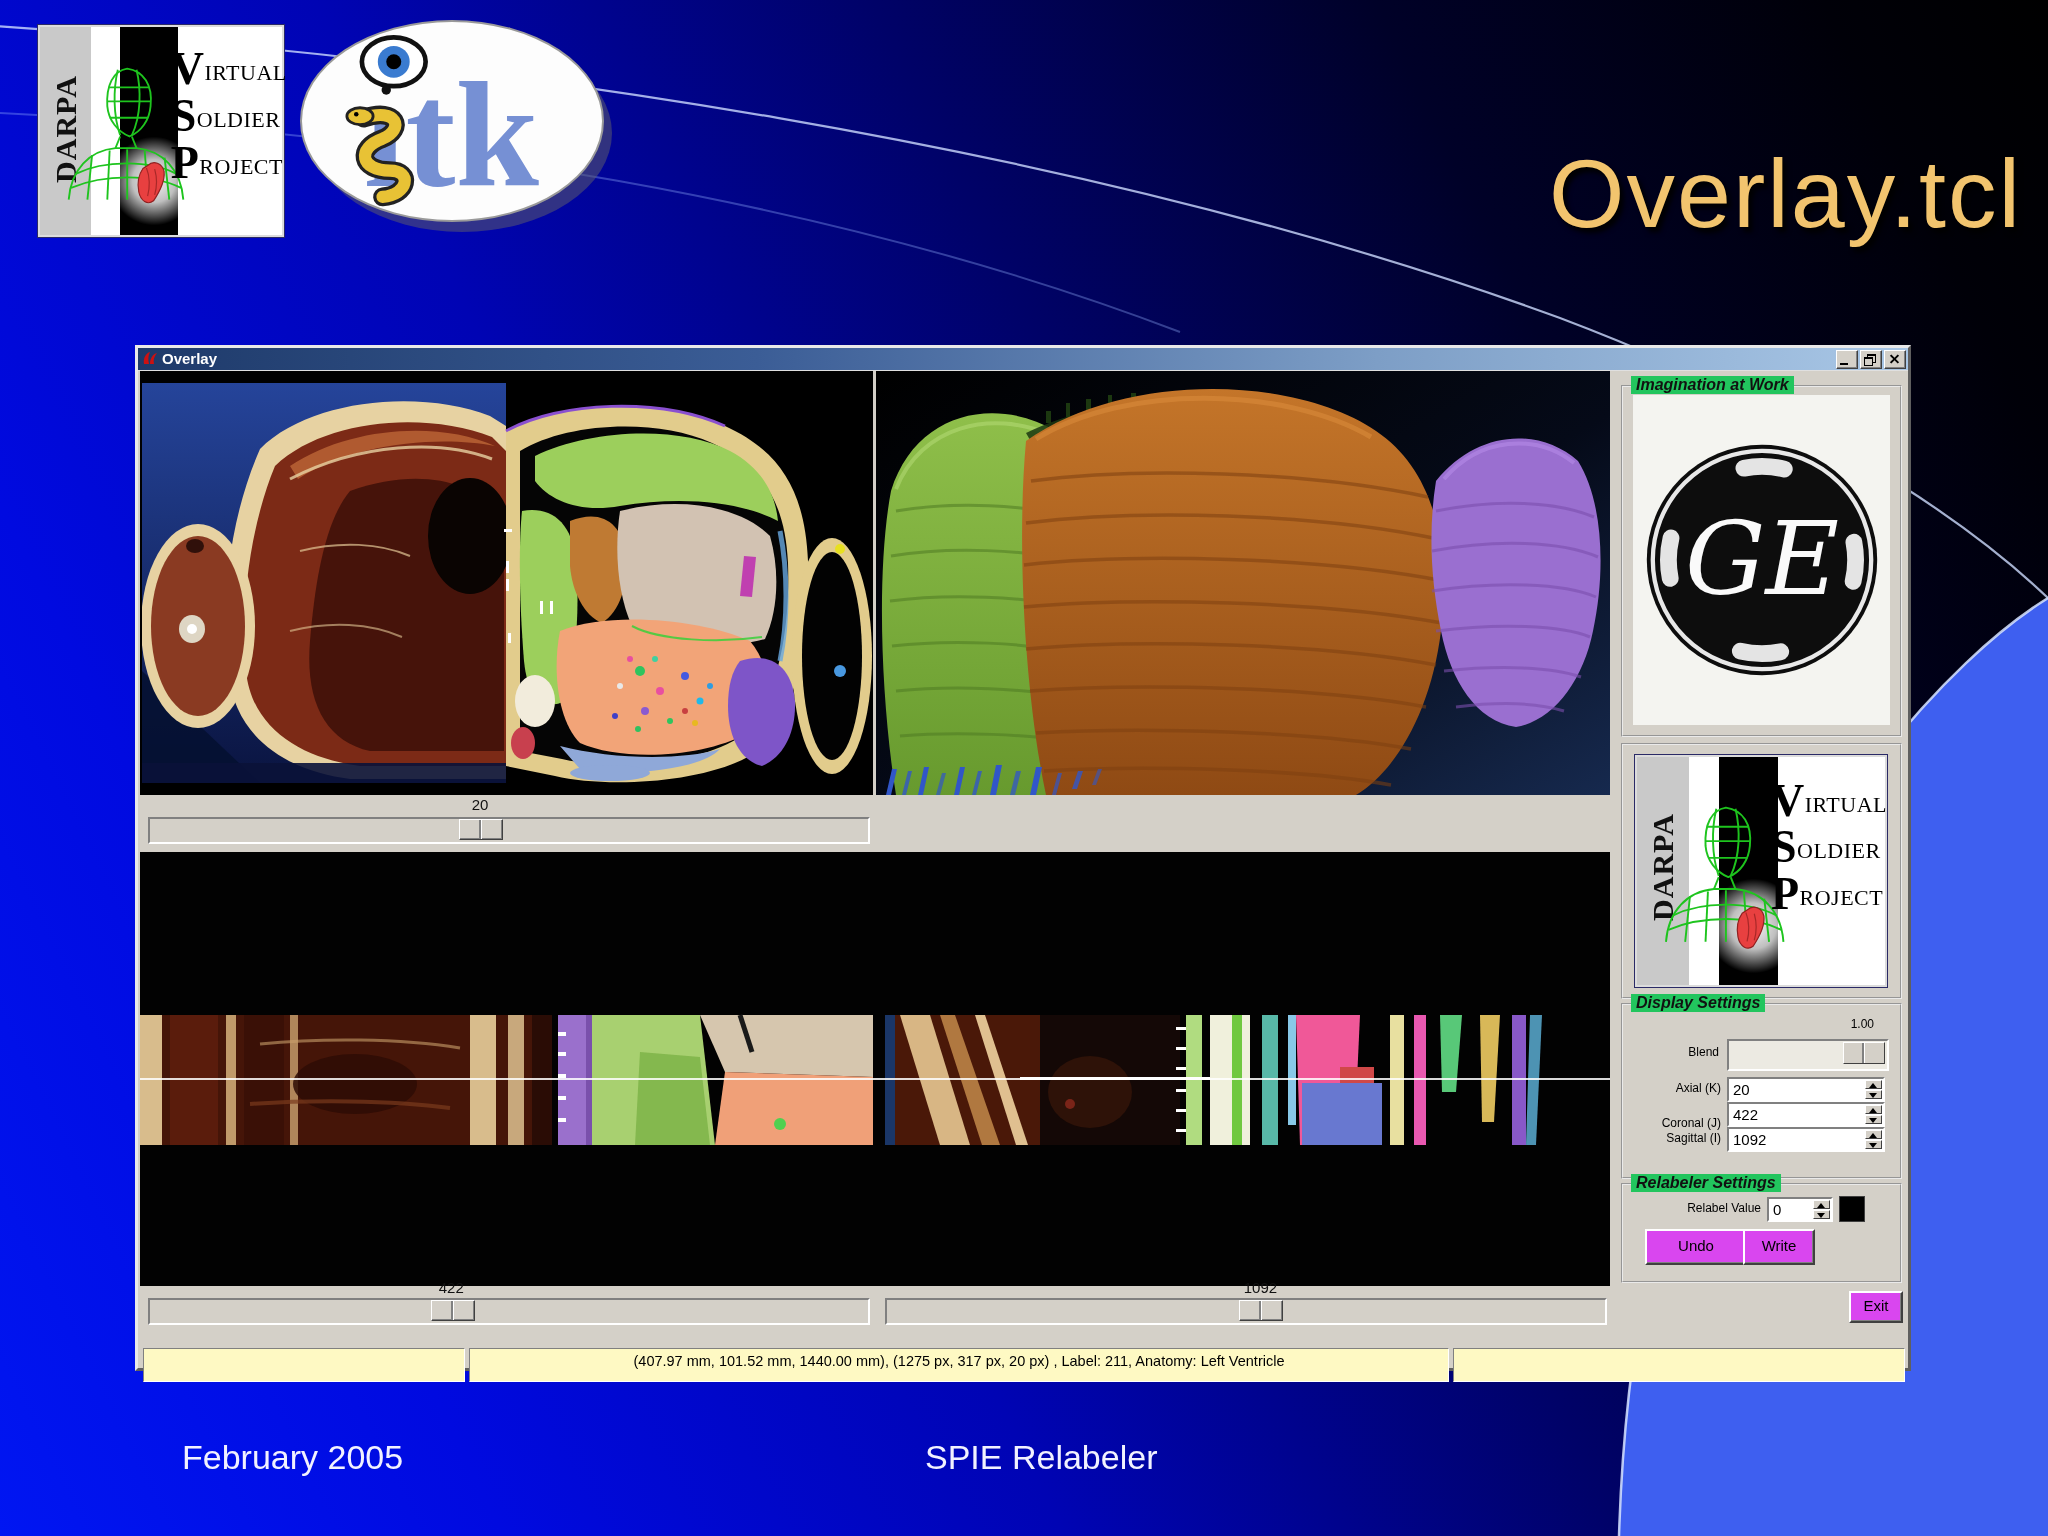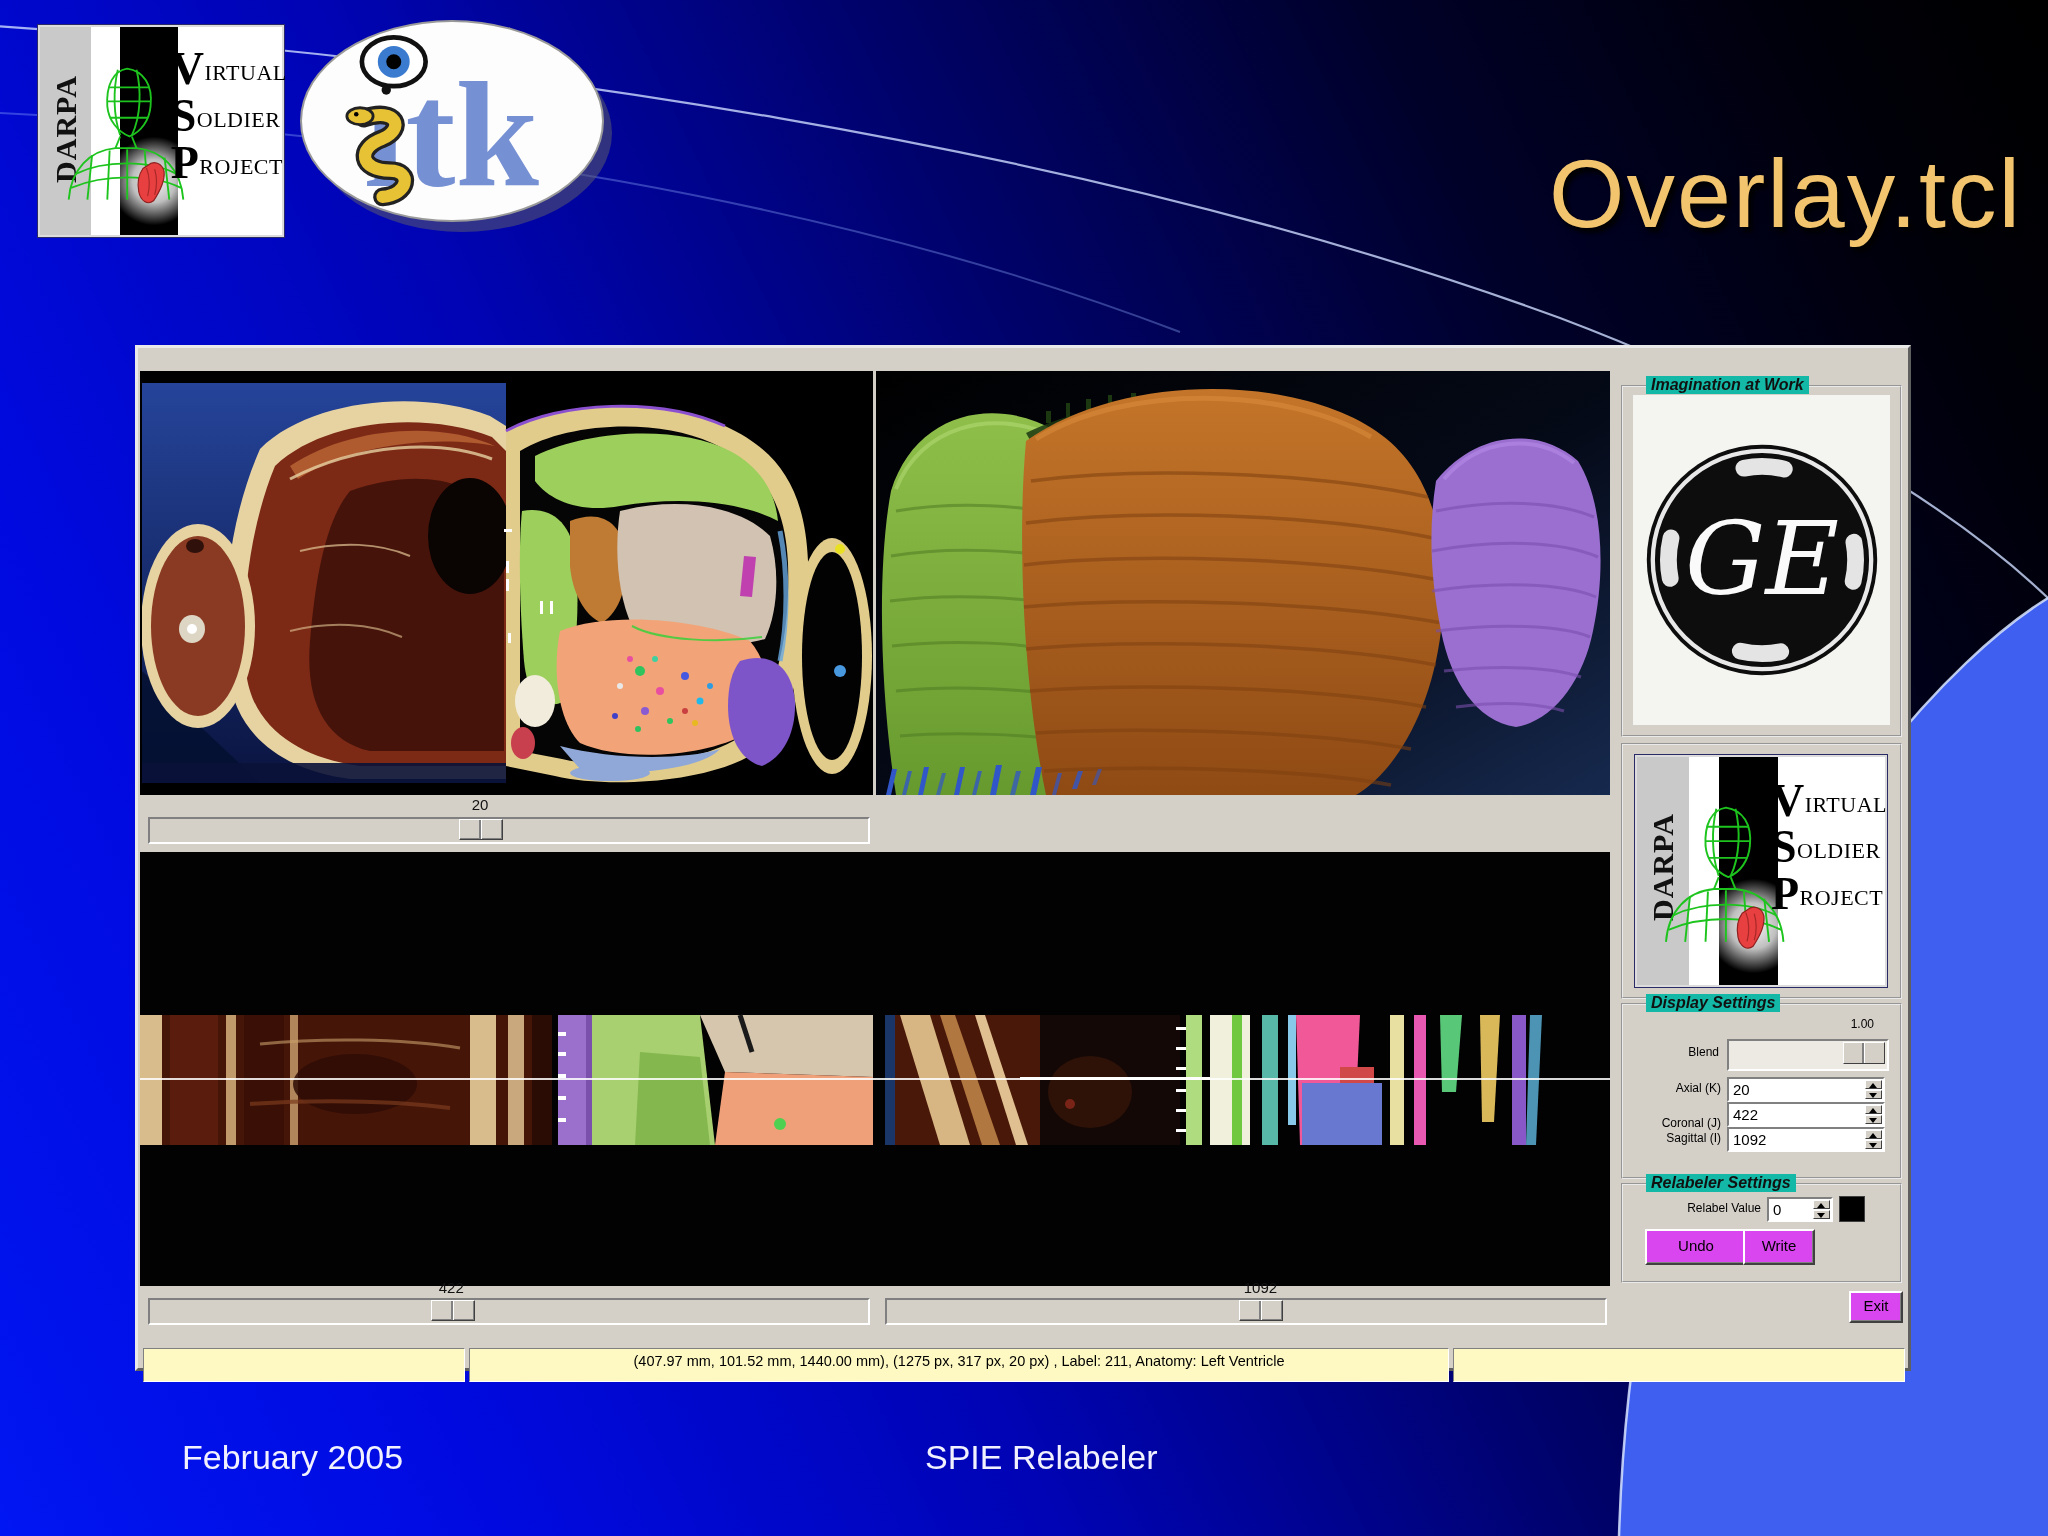--- a/index.html
+++ b/index.html
@@ -70,21 +70,21 @@
   .srow2 .track{top:12px;}
   .srow2 .slabel{top:-7px;}
 
   .statusbar{position:absolute;left:2px;top:988px;width:1766px;height:30px;}
   .sseg{position:absolute;top:12px;height:34px;background:#fef9c3;
     border:1px solid;border-color:#808080 #fff #fff #808080;box-sizing:border-box;}
   .sseg .stext{position:absolute;left:0;right:0;top:4px;text-align:center;font-size:14.5px;color:#000;white-space:nowrap;}
 
   .rpanel{position:absolute;left:1477px;top:23px;width:291px;height:963px;background:#d4d0c8;}
   .gbox{position:absolute;border:2px groove #eaeaea;}
-  .gbox .legend{position:absolute;top:-11px;left:23px;background:#14b8a6;padding:0 5px;
+  .gbox .legend{position:absolute;top:-11px;left:8px;background:#22c55e;padding:0 5px;
     font-size:16px;font-weight:bold;font-style:italic;color:#111;white-space:nowrap;}
   .ge-area{position:absolute;left:10px;top:8px;right:10px;bottom:10px;background:#f4f4f0;}
   .ge-area svg{position:absolute;left:50%;top:50%;transform:translate(-50%,-50%);}
 
   .flabel{position:absolute;font-size:12px;color:#000;text-align:right;}
   .spinbox{position:absolute;height:21px;background:#fff;border:2px solid;border-color:#808080 #fff #fff #808080;box-sizing:content-box;}
   .spinbox .sval{position:absolute;left:4px;top:2px;font-size:15px;color:#000;}
   .spinstack{position:absolute;right:1px;top:1px;width:17px;height:19px;display:flex;flex-direction:column;gap:1px;}
   .sbtn{flex:1;background:#d4d0c8;border:1px solid;border-color:#fff #404040 #404040 #fff;position:relative;}
   .tri-up{position:absolute;left:3px;top:2px;width:0;height:0;border-left:4px solid transparent;border-right:4px solid transparent;border-bottom:5px solid #000;}
@@ -165,20 +165,40 @@
       </g>
     </svg>
   </div>
 
   <div class="slide-title">Overlay.tcl</div>
   <div class="footer left">February 2005</div>
   <div class="footer center">SPIE Relabeler</div>
 
   <div class="appwin">
 
+    <div class="titlebar">
+      <svg class="tkicon" viewBox="0 0 17 16">
+        <path d="M2,13 C1,7 4,2 8,1 C6,5 6,9 7,13 Z" fill="#cc1111"></path>
+        <path d="M8,13 C8,7 11,3 15,2 C12,6 11,9 12,13 Z" fill="#cc1111"></path>
+      </svg>
+      <span class="ttext">Overlay</span>
+      <div class="tbtns">
+        <div class="tbtn">
+            <div class="g-min"></div>
+          </div>
+        <div class="tbtn">
+          <div class="g-rest-a"></div>
+            <div class="g-rest-b"></div>
+        </div>
+        <div class="tbtn">
+            <div class="g-x1"></div>
+            <div class="g-x2"></div>
+          </div>
+      </div>
+    </div>
 
     <div class="viewport vp-axial">
       <svg width="733" height="424" viewBox="0 0 733 424">
         <defs>
           <linearGradient id="pbg" x1="0" y1="0" x2="0" y2="1">
             <stop offset="0" stop-color="#25449a"></stop>
               <stop offset="1" stop-color="#0a1440"></stop>
           </linearGradient>
           <clipPath id="clipL">
               <rect x="2" y="12" width="364" height="400"></rect>

